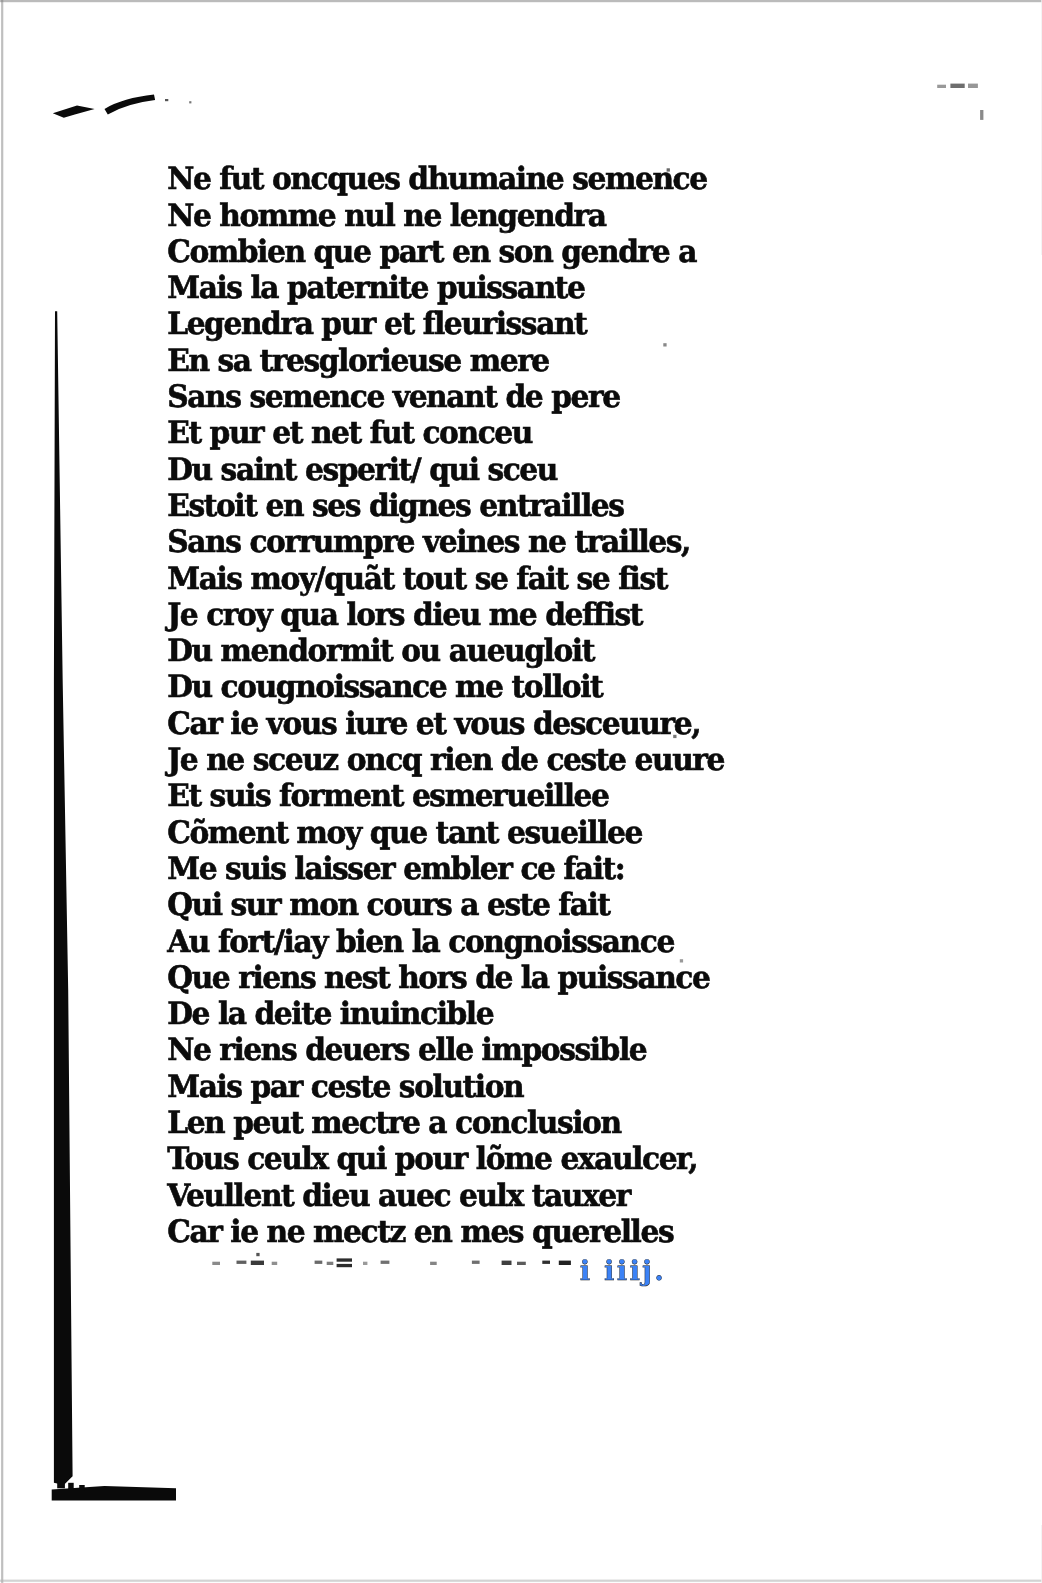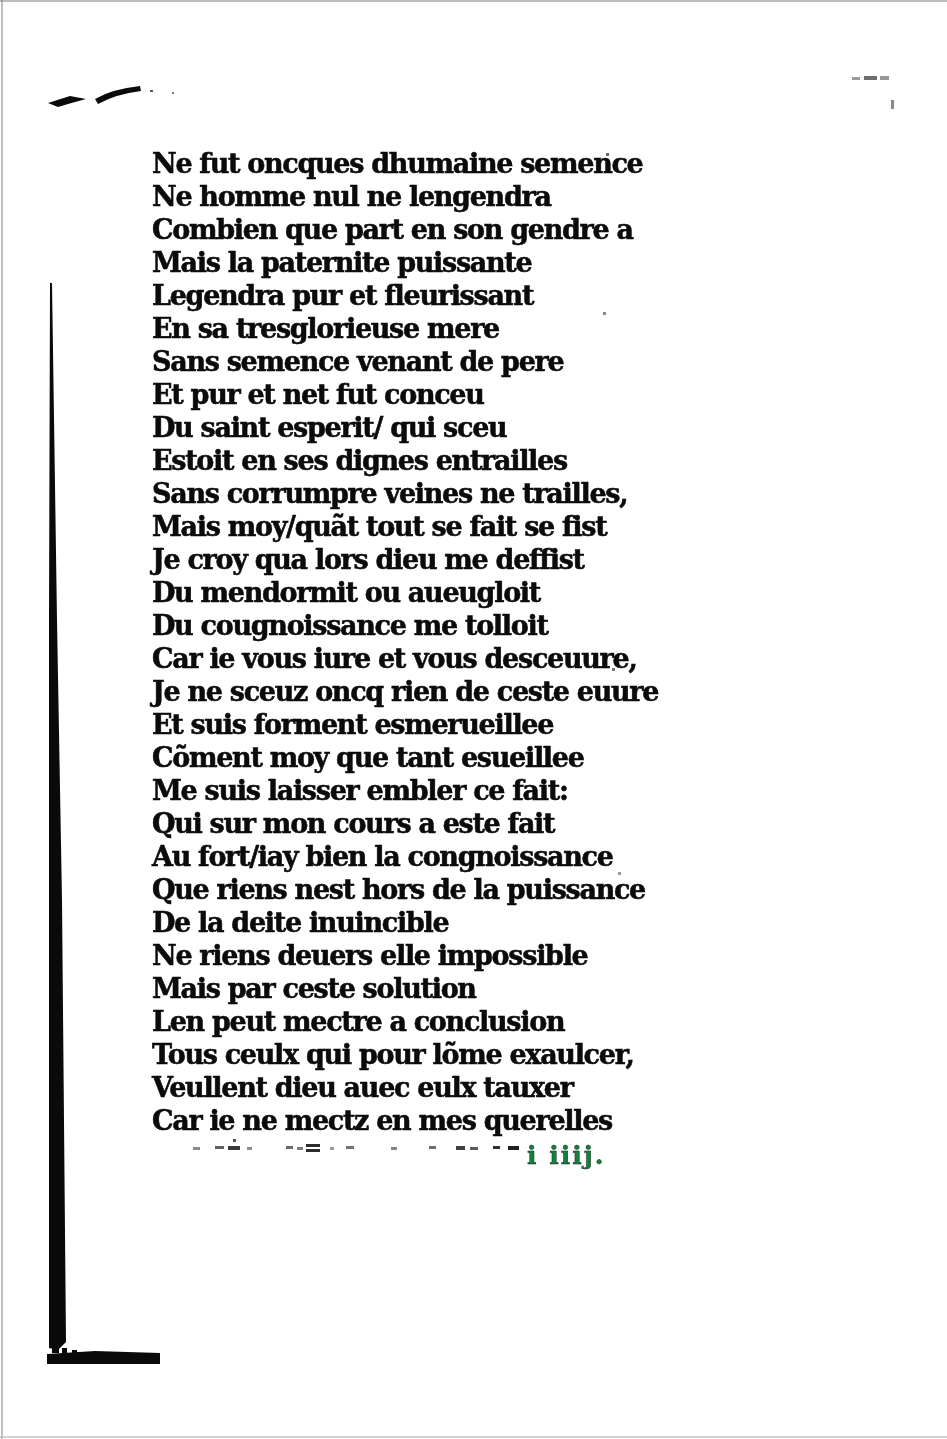--- a/index.html
+++ b/index.html
@@ -12,21 +12,21 @@
   .line {
     height:33px; line-height:33px;
     font-size:27px; font-weight:bold;
     color:#0b0b0b; letter-spacing:-1.3px; white-space:nowrap;
     -webkit-text-stroke:0.55px #0b0b0b;
     transform:scaleY(1.04); transform-origin:left top;
   }
   .signature {
     position:absolute; left:527px; top:1141px;
     font-size:25px; font-weight:bold; letter-spacing:2px;
-    color:#15803d; -webkit-text-stroke:0.4px #141414;
+    color:#3b82f6; -webkit-text-stroke:0.4px #141414;
   }
   .artifacts { position:absolute; left:0; top:0; pointer-events:none; }
 </style>
 </head>
 <body>
 
 <div class="scan">
 
   <div class="poem">
     <div class="line">Ne fut oncques dhumaine semence</div>

